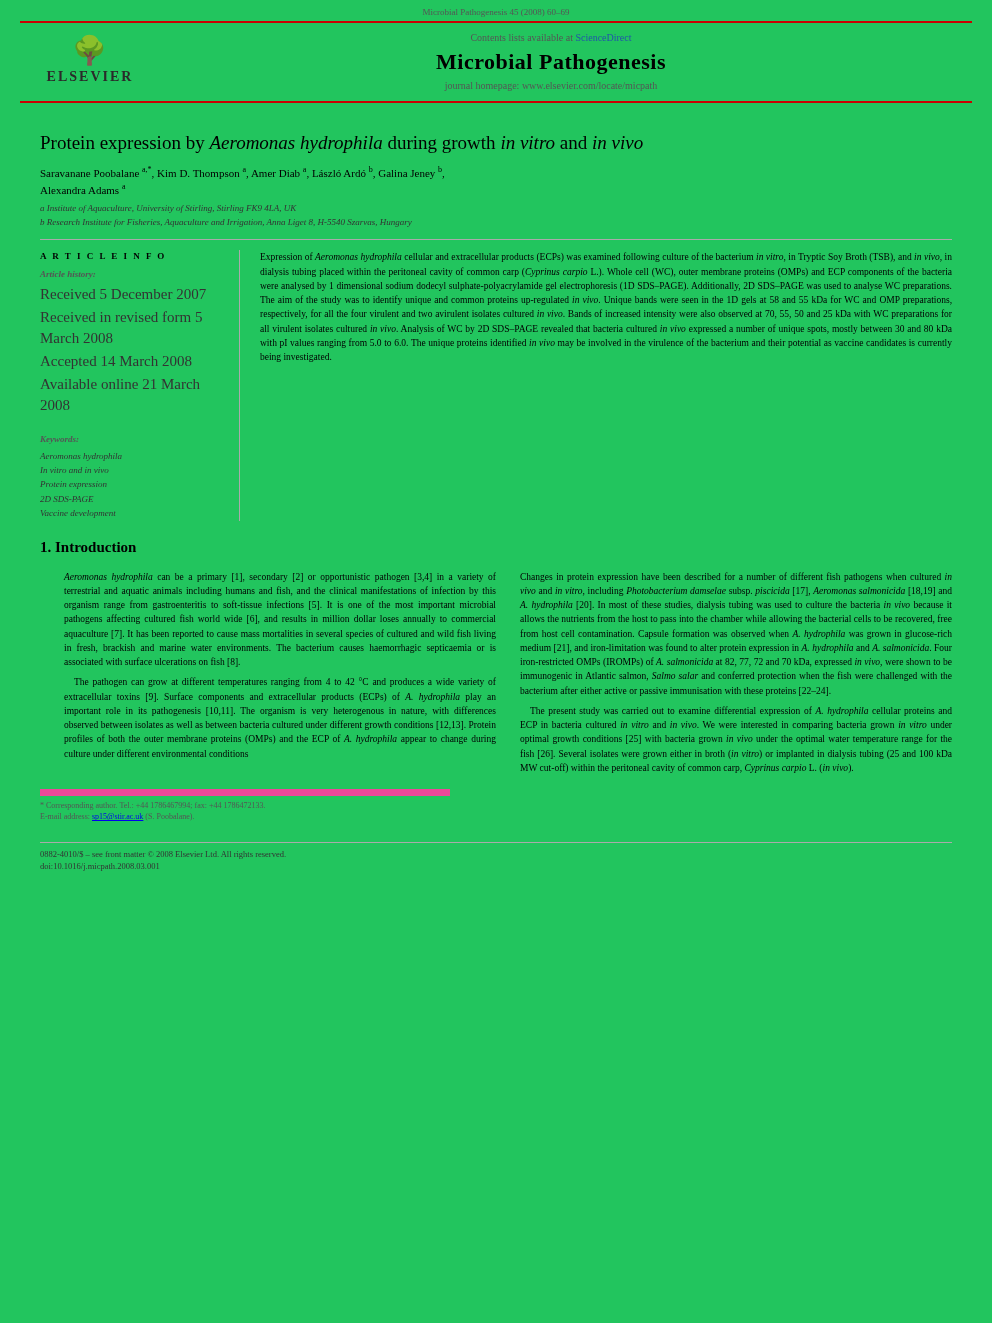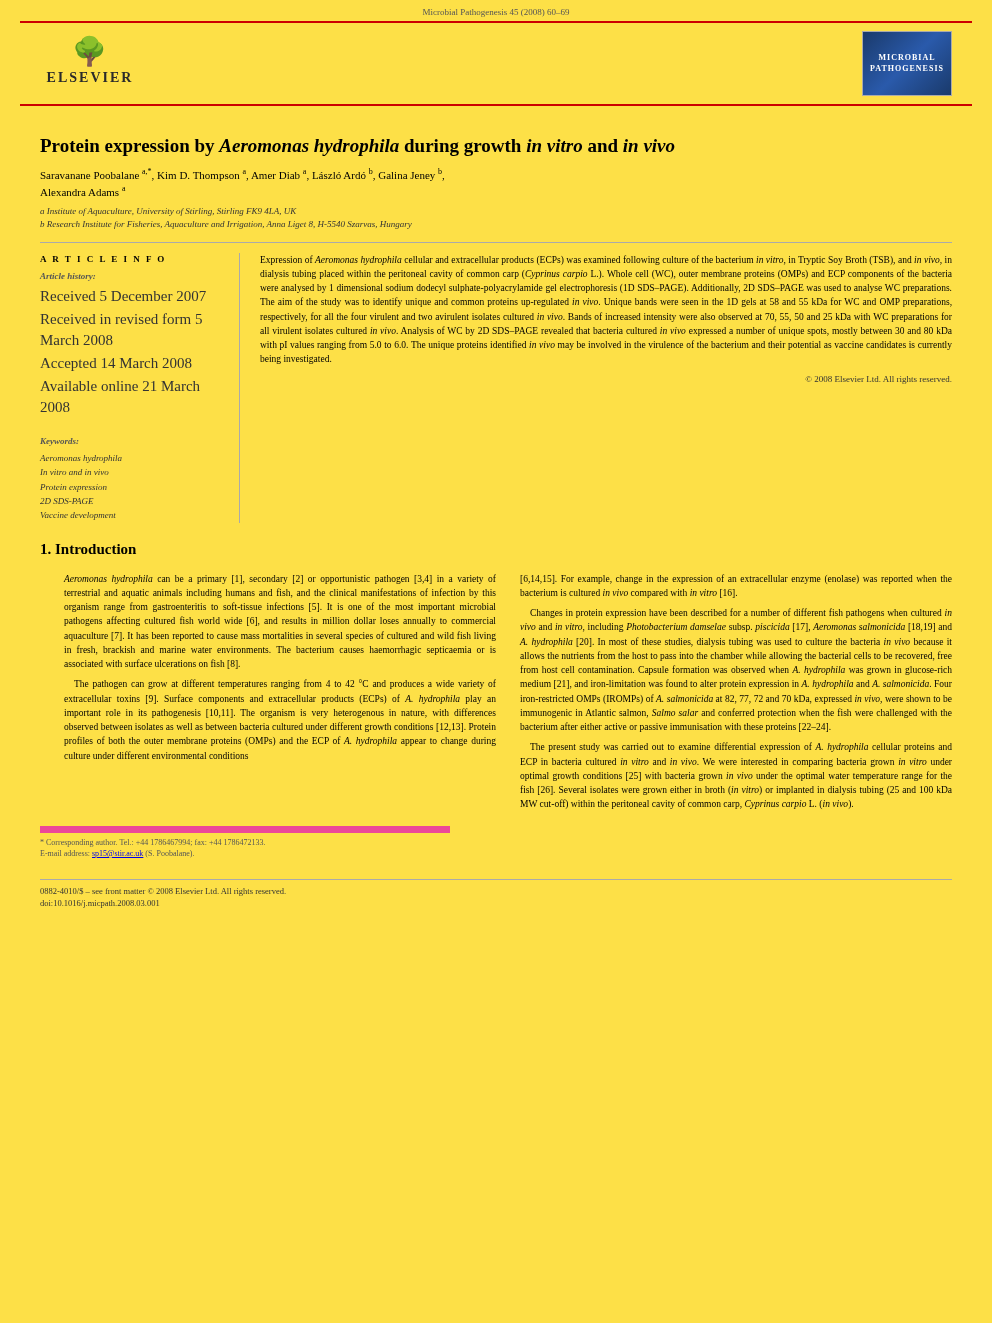--- a/index.html
+++ b/index.html
@@ -8,21 +8,21 @@
       background: #fff;
       color: #000;
       width: 992px;
       min-height: 1323px;
       font-size: 11px;
       line-height: 1.4;
     }
     .page {
       width: 992px;
       min-height: 1323px;
-      background: #fde047;
+      background: #22c55e;
       padding: 0;
     }
     
     .top-bar {
       text-align: center;
       font-size: 9px;
       color: #555;
       padding: 6px 20px 2px;
       border-bottom: none;
     }
@@ -102,21 +102,21 @@
       letter-spacing: 2px;
       color: #2a2a2a;
       margin-top: 2px;
     }
     
     .main-content {
       padding: 10px 40px 20px;
     }
     .article-title {
       font-size: 19px;
-      font-weight: bold;
+      font-weight: normal;
       margin: 18px 0 8px;
       line-height: 1.3;
     }
     .article-title em {
       font-style: italic;
     }
     .authors {
       font-size: 11px;
       margin-bottom: 4px;
       line-height: 1.5;
@@ -248,27 +248,29 @@
 
   <div class="journal-banner">
 
     <div class="journal-banner-left">
       <div class="elsevier-logo">
         <div class="elsevier-tree">🌳</div>
         <div class="elsevier-text">ELSEVIER</div>
       </div>
     </div>
 
-
-    <div class="journal-banner-right">
-      <div class="journal-logo-box">
-        <span style="white-space:pre-line; font-size:8px; letter-spacing:1px;">MICROBIAL
-PATHOGENESIS</span>
-      </div>
-    </div>
+    <div class="journal-banner-center">
+      <div class="science-direct">
+        <span>Contents lists available at</span>
+        <a href="#">ScienceDirect</a>
+      </div>
+      <div class="journal-title">Microbial Pathogenesis</div>
+      <div class="journal-homepage">journal homepage: www.elsevier.com/locate/micpath</div>
+    </div>
+
   </div>
 
   <div class="main-content">
 
     <div class="article-title">
       <span>Protein expression by </span><em>Aeromonas hydrophila</em><span> during growth </span><em>in vitro</em><span> and </span><em>in vivo</em>
     </div>
 
     <div class="authors">
       Saravanane Poobalane <sup>a,*</sup>, Kim D. Thompson <sup>a</sup>, Amer Diab <sup>a</sup>, László Ardó <sup>b</sup>, Galina Jeney <sup>b</sup>,<br>
@@ -299,21 +301,20 @@
           <div>Protein expression</div>
           <div>2D SDS-PAGE</div>
           <div>Vaccine development</div>
         </div>
       </div>
 
       <div class="col-right">
         <div class="abstract-text">
           Expression of <em>Aeromonas hydrophila</em> cellular and extracellular products (ECPs) was examined following culture of the bacterium <em>in vitro</em>, in Tryptic Soy Broth (TSB), and <em>in vivo</em>, in dialysis tubing placed within the peritoneal cavity of common carp (<em>Cyprinus carpio</em> L.). Whole cell (WC), outer membrane proteins (OMPs) and ECP components of the bacteria were analysed by 1 dimensional sodium dodecyl sulphate-polyacrylamide gel electrophoresis (1D SDS–PAGE). Additionally, 2D SDS–PAGE was used to analyse WC preparations. The aim of the study was to identify unique and common proteins up-regulated <em>in vivo</em>. Unique bands were seen in the 1D gels at 58 and 55 kDa for WC and OMP preparations, respectively, for all the four virulent and two avirulent isolates cultured <em>in vivo</em>. Bands of increased intensity were also observed at 70, 55, 50 and 25 kDa with WC preparations for all virulent isolates cultured <em>in vivo</em>. Analysis of WC by 2D SDS–PAGE revealed that bacteria cultured <em>in vivo</em> expressed a number of unique spots, mostly between 30 and 80 kDa with pI values ranging from 5.0 to 6.0. The unique proteins identified <em>in vivo</em> may be involved in the virulence of the bacterium and their potential as vaccine candidates is currently being investigated.
         </div>
-        <div class="copyright">© 2008 Elsevier Ltd. All rights reserved.</div>
       </div>
     </div>
 
     <div class="body-section">
       <div class="section-heading">
         <span>1.</span>&nbsp;<span>Introduction</span>
       </div>
 
       <div class="body-two-col">
 
@@ -321,23 +322,20 @@
           <p>
             <em>Aeromonas hydrophila</em> can be a primary [1], secondary [2] or opportunistic pathogen [3,4] in a variety of terrestrial and aquatic animals including humans and fish, and the clinical manifestations of infection by this organism range from gastroenteritis to soft-tissue infections [5]. It is one of the most important microbial pathogens affecting cultured fish world wide [6], and results in million dollar loses annually to commercial aquaculture [7]. It has been reported to cause mass mortalities in several species of cultured and wild fish living in fresh, brackish and marine water environments. The bacterium causes haemorrhagic septicaemia or is associated with surface ulcerations on fish [8].
           </p>
           <p>
             The pathogen can grow at different temperatures ranging from 4 to 42 °C and produces a wide variety of extracellular toxins [9]. Surface components and extracellular products (ECPs) of <em>A. hydrophila</em> play an important role in its pathogenesis [10,11]. The organism is very heterogenous in nature, with differences observed between isolates as well as between bacteria cultured under different growth conditions [12,13]. Protein profiles of both the outer membrane proteins (OMPs) and the ECP of <em>A. hydrophila</em> appear to change during culture under different environmental conditions
           </p>
         </div>
 
         <div class="body-col">
           <p>
-            [6,14,15]. For example, change in the expression of an extracellular enzyme (enolase) was reported when the bacterium is cultured <em>in vivo</em> compared with <em>in vitro</em> [16].
-          </p>
-          <p>
             Changes in protein expression have been described for a number of different fish pathogens when cultured <em>in vivo</em> and <em>in vitro</em>, including <em>Photobacterium damselae</em> subsp. <em>piscicida</em> [17], <em>Aeromonas salmonicida</em> [18,19] and <em>A. hydrophila</em> [20]. In most of these studies, dialysis tubing was used to culture the bacteria <em>in vivo</em> because it allows the nutrients from the host to pass into the chamber while allowing the bacterial cells to be recovered, free from host cell contamination. Capsule formation was observed when <em>A. hydrophila</em> was grown in glucose-rich medium [21], and iron-limitation was found to alter protein expression in <em>A. hydrophila</em> and <em>A. salmonicida</em>. Four iron-restricted OMPs (IROMPs) of <em>A. salmonicida</em> at 82, 77, 72 and 70 kDa, expressed <em>in vivo</em>, were shown to be immunogenic in Atlantic salmon, <em>Salmo salar</em> and conferred protection when the fish were challenged with the bacterium after either active or passive immunisation with these proteins [22–24].
           </p>
           <p>
             The present study was carried out to examine differential expression of <em>A. hydrophila</em> cellular proteins and ECP in bacteria cultured <em>in vitro</em> and <em>in vivo</em>. We were interested in comparing bacteria grown <em>in vitro</em> under optimal growth conditions [25] with bacteria grown <em>in vivo</em> under the optimal water temperature range for the fish [26]. Several isolates were grown either in broth (<em>in vitro</em>) or implanted in dialysis tubing (25 and 100 kDa MW cut-off) within the peritoneal cavity of common carp, <em>Cyprinus carpio</em> L. (<em>in vivo</em>).
           </p>
         </div>
       </div>
     </div>
 
     <div class="footnote">

